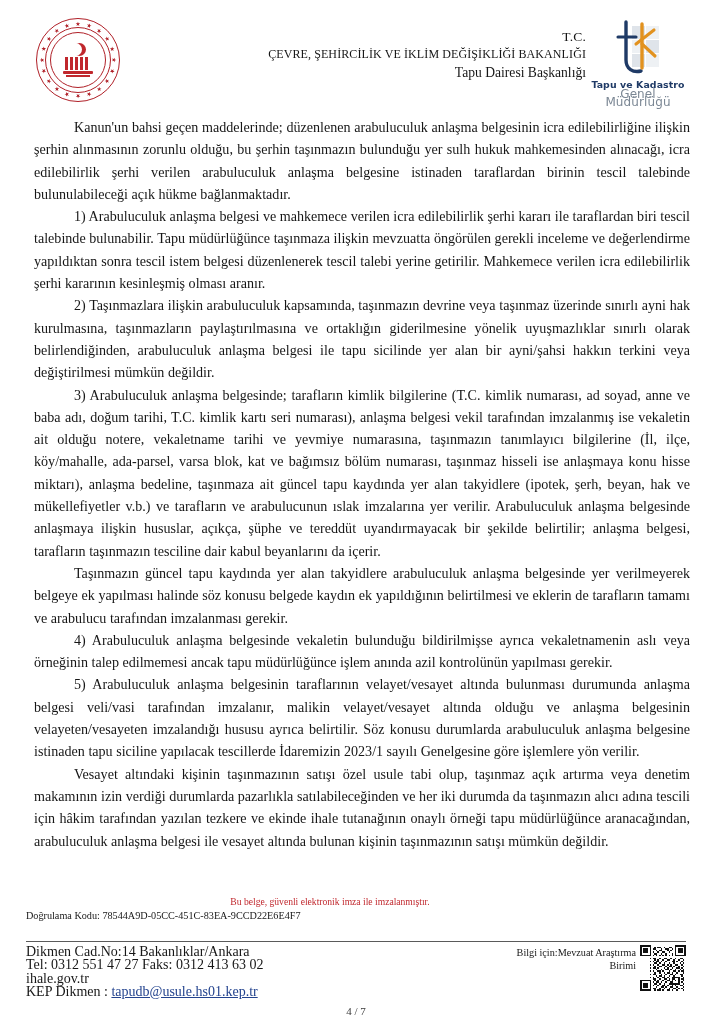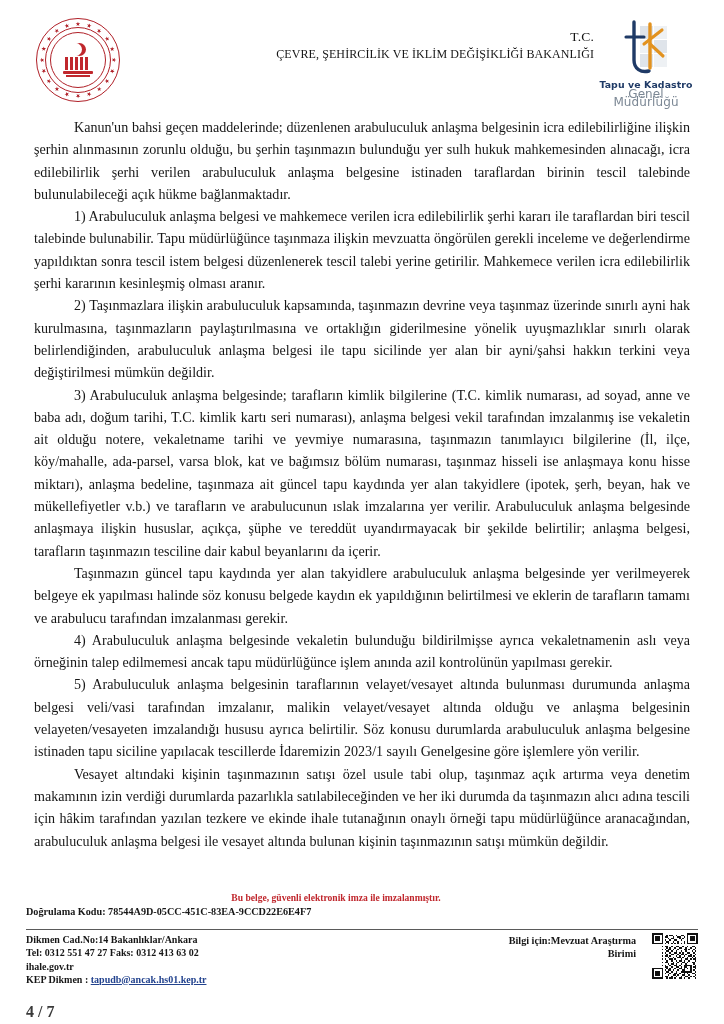--- a/index.html
+++ b/index.html
@@ -144,21 +144,21 @@
     font-size: 13.6px;
     line-height: 18px;
   }
 
   
   .tkgm-logo {
     width: 104px;
     flex: 0 0 auto;
     text-align: center;
     margin-top: 4px;
-    margin-right: 4px;
+    margin-right: 12px;
   }
   .tkgm-mark {
     width: 72px;
     height: 56px;
     margin: 0 auto 3px auto;
     position: relative;
   }
   .tkgm-name {
     font-family: "DejaVu Sans", sans-serif;
     font-size: 9.4px;
@@ -186,84 +186,83 @@
     line-height: 22.3px;
     text-align: justify;
     text-indent: 40px;
     hyphens: none;
   }
 
   
   .doc-footer {
     position: absolute;
     left: 0;
-    right: 0;
+    right: 12px;
     bottom: 0;
     padding: 0 26px 6px 26px;
     box-sizing: border-box;
-    font-weight: bold;
   }
   .esign-note {
     text-align: center;
     color: #c0272d;
     font-family: "Liberation Serif", serif;
     font-size: 9.6px;
     line-height: 12px;
     margin-bottom: 1px;
     padding-right: 52px;
   }
   .verify-row {
     display: flex;
     justify-content: space-between;
     align-items: flex-start;
     font-size: 10.2px;
     line-height: 13px;
-    padding-bottom: 10px;
+    padding-bottom: 18px;
   }
   .rule {
     height: 0;
     border-top: 0.9px solid #5a5a5a;
     margin: 1px 0 3px 0;
   }
   .contact-row {
     display: flex;
     justify-content: space-between;
     align-items: flex-start;
   }
   .contact-left {
-    font-size: 10px;
+    font-size: 14px;
     line-height: 13.2px;
   }
   .contact-left .kep a,
   .contact-left .kep span.link {
     color: #23438e;
     text-decoration: underline;
   }
   .contact-right {
     display: flex;
     align-items: flex-start;
-    gap: 16px;
+    gap: 4px;
   }
   .bilgi {
     font-size: 10.2px;
     line-height: 13.2px;
     text-align: right;
     padding-top: 1px;
     white-space: pre-line;
   }
   .qr {
     width: 46px;
     height: 46px;
     flex: 0 0 auto;
   }
   .page-no {
-    text-align: left;
-    font-size: 16px;
+    text-align: center;
+    font-size: 11px;
     line-height: 13px;
-    margin-top: 19px;
+    margin-top: 7px;
     color: #3a3a3a;
   }
 </style>
 </head>
 <body>
 
 <div class="doc-header">
 
   <div class="seal">
     <div class="seal-ring-outer"></div>
@@ -295,20 +294,21 @@
       <div class="seal-crescent"></div>
       <div class="seal-building"></div>
       <div class="seal-base"></div>
       <div class="seal-base2"></div>
     </div>
   </div>
 
   <div class="header-titles">
     <div class="t-tc">T.C.</div>
     <div class="t-ministry">ÇEVRE, ŞEHİRCİLİK VE İKLİM DEĞİŞİKLİĞİ BAKANLIĞI</div>
+    <div class="t-dept">Tapu Dairesi Başkanlığı</div>
   </div>
 
   <div class="tkgm-logo">
     <div class="tkgm-mark">
       <svg width="72" height="56" viewBox="0 0 72 56" xmlns="http://www.w3.org/2000/svg" aria-hidden="true">
         <rect x="30" y="6" width="13" height="13" fill="#dfe4ea"></rect>
         <rect x="44" y="6" width="13" height="13" fill="#eef1f4"></rect>
         <rect x="30" y="20" width="13" height="13" fill="#eef1f4"></rect>
         <rect x="44" y="20" width="13" height="13" fill="#dfe4ea"></rect>
         <rect x="30" y="34" width="13" height="13" fill="#dfe4ea"></rect>
@@ -344,21 +344,21 @@
     <span>Doğrulama Kodu: 78544A9D-05CC-451C-83EA-9CCD22E6E4F7</span>
   </div>
 
   <div class="rule"></div>
 
   <div class="contact-row">
     <div class="contact-left">
       <div>Dikmen Cad.No:14 Bakanlıklar/Ankara</div>
       <div>Tel: 0312 551 47 27 Faks: 0312 413 63 02</div>
       <div>ihale.gov.tr</div>
-      <div class="kep"><span>KEP Dikmen : </span><span class="link">tapudb@ancak.hs01.kep.tr</span></div>
+      <div class="kep"><span>KEP Dikmen : </span><span class="link">tapudb@usule.hs01.kep.tr</span></div>
     </div>
 
     <div class="contact-right">
       <div class="bilgi">Bilgi için:Mevzuat Araştırma
 Birimi</div>
       <div class="qr">
         <svg width="46" height="46" viewBox="0 0 29 29" shape-rendering="crispEdges" xmlns="http://www.w3.org/2000/svg" aria-hidden="true">
           <rect width="29" height="29" fill="#ffffff"></rect>
           <g fill="#111111">
 

